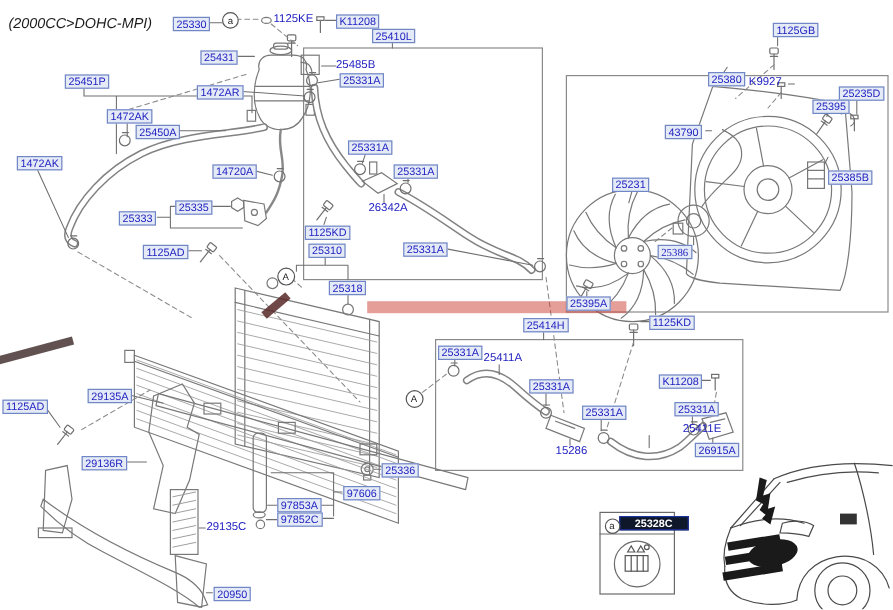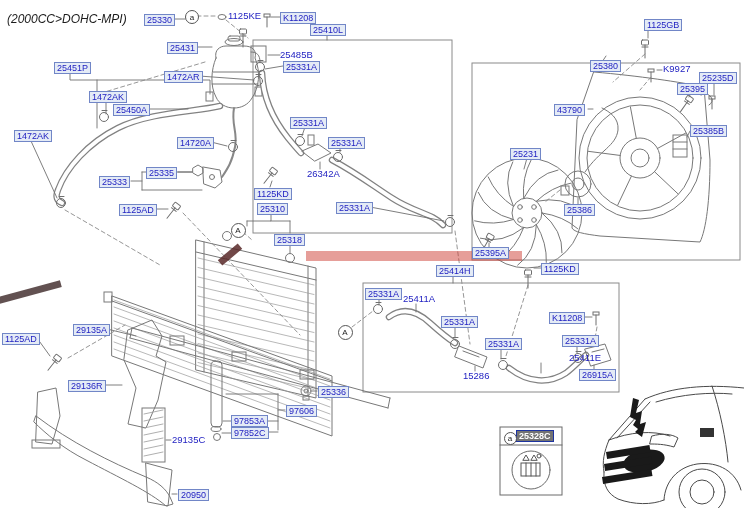--- a/index.html
+++ b/index.html
@@ -4,21 +4,21 @@
 <style>
   html,body{margin:0;padding:0;background:#ffffff;}
   #screen{position:relative;width:744px;height:508px;background:#ffffff;overflow:hidden;
           font-family:"Liberation Sans", sans-serif;}
   #art{position:absolute;left:0;top:0;z-index:1;}
   #title{position:absolute;left:7px;top:12px;font-size:12px;color:#1c1c1c;z-index:4;font-style:italic;}
   #labels-layer{position:absolute;left:0;top:0;width:744px;height:508px;z-index:4;}
   .plabel{position:absolute;white-space:nowrap;font-size:9px;line-height:10px;color:#1d1dc0;cursor:pointer;}
   .plabel.boxed{background:#e4ebf6;border:1px solid #7186c7;padding:0 2px;}
   .plabel.plain{background:transparent;border:none;font-size:9.5px;}
-  .plabel.highlight{background:#737373;border:1px solid #1d33a0;color:#ffffff;padding:0 2px;font-weight:bold;}
+  .plabel.highlight{background:#0f172a;border:1px solid #1d33a0;color:#ffffff;padding:0 12px;font-weight:bold;}
   .marker{position:absolute;border:1px solid #555;border-radius:50%;background:#fff;
           display:flex;align-items:center;justify-content:center;font-size:8px;color:#222;z-index:4;}
   #watermark{position:absolute;left:230px;top:226px;z-index:5;pointer-events:none;
              font-family:"DejaVu Sans", sans-serif;font-style:italic;font-weight:bold;font-size:41px;
              letter-spacing:-2px;color:rgba(255,255,255,0.25);
              -webkit-text-stroke:1.4px #8f8f8f;text-stroke:1.4px #8f8f8f;}
   .wm-stripe{position:absolute;z-index:3;pointer-events:none;}
   #wm-red{left:306px;top:251px;width:216px;height:10px;background:rgba(206,62,52,0.5);}
   #wm-dark1{left:-6px;top:289px;width:68px;height:7px;background:rgba(70,50,50,0.85);transform:rotate(-15deg);}
   #wm-dark2{left:217px;top:251px;width:26px;height:7px;background:rgba(88,40,40,0.85);transform:rotate(-40deg);}
@@ -367,27 +367,27 @@
       <div class="plabel boxed" style="left: 146px; top: 167px;">25335</div>
       <div class="plabel plain" style="left: 307px; top: 169px;">26342A</div>
       <div class="plabel boxed" style="left: 99px; top: 176px;">25333</div>
       <div class="plabel boxed" style="left: 254px; top: 188px;">1125KD</div>
       <div class="plabel boxed" style="left: 336px; top: 202px;">25331A</div>
       <div class="plabel boxed" style="left: 257px; top: 203px;">25310</div>
       <div class="plabel boxed" style="left: 119px; top: 204px;">1125AD</div>
       <div class="plabel boxed" style="left: 274px; top: 234px;">25318</div>
       <div class="plabel boxed" style="left: 644px; top: 19px;">1125GB</div>
       <div class="plabel boxed" style="left: 590px; top: 45px; margin-top: 15px;">25380</div>
-      <div class="plabel plain" style="left: 663px; top: 64px;">K9927</div>
+      <div class="plabel plain" style="left: 624px; top: 64px;">K9927</div>
       <div class="plabel boxed" style="left: 699px; top: 72px;">25235D</div>
       <div class="plabel boxed" style="left: 677px; top: 83px;">25395</div>
       <div class="plabel boxed" style="left: 554px; top: 104px;">43790</div>
-      <div class="plabel boxed" style="left: 690px; top: 125px;">25385B</div>
+      <div class="plabel boxed" style="left: 690px; top: 142px;">25385B</div>
       <div class="plabel boxed" style="left: 510px; top: 148px;">25231</div>
-      <div class="plabel boxed" style="left: 564px; top: 204px;">25386</div>
+      <div class="plabel boxed" style="left: 548px; top: 204px; font-family: Liberation Serif, serif;">25386</div>
       <div class="plabel boxed" style="left: 472px; top: 247px;">25395A</div>
       <div class="plabel boxed" style="left: 436px; top: 265px;">25414H</div>
       <div class="plabel boxed" style="left: 541px; top: 263px;">1125KD</div>
       <div class="plabel boxed" style="left: 365px; top: 288px;">25331A</div>
       <div class="plabel plain" style="left: 403px; top: 294px;">25411A</div>
       <div class="plabel boxed" style="left: 441px; top: 316px;">25331A</div>
       <div class="plabel boxed" style="left: 549px; top: 312px;">K11208</div>
       <div class="plabel boxed" style="left: 485px; top: 338px;">25331A</div>
       <div class="plabel boxed" style="left: 562px; top: 335px;">25331A</div>
       <div class="plabel plain" style="left: 525px; top: 353px; margin-left: 44px;">25411E</div>

